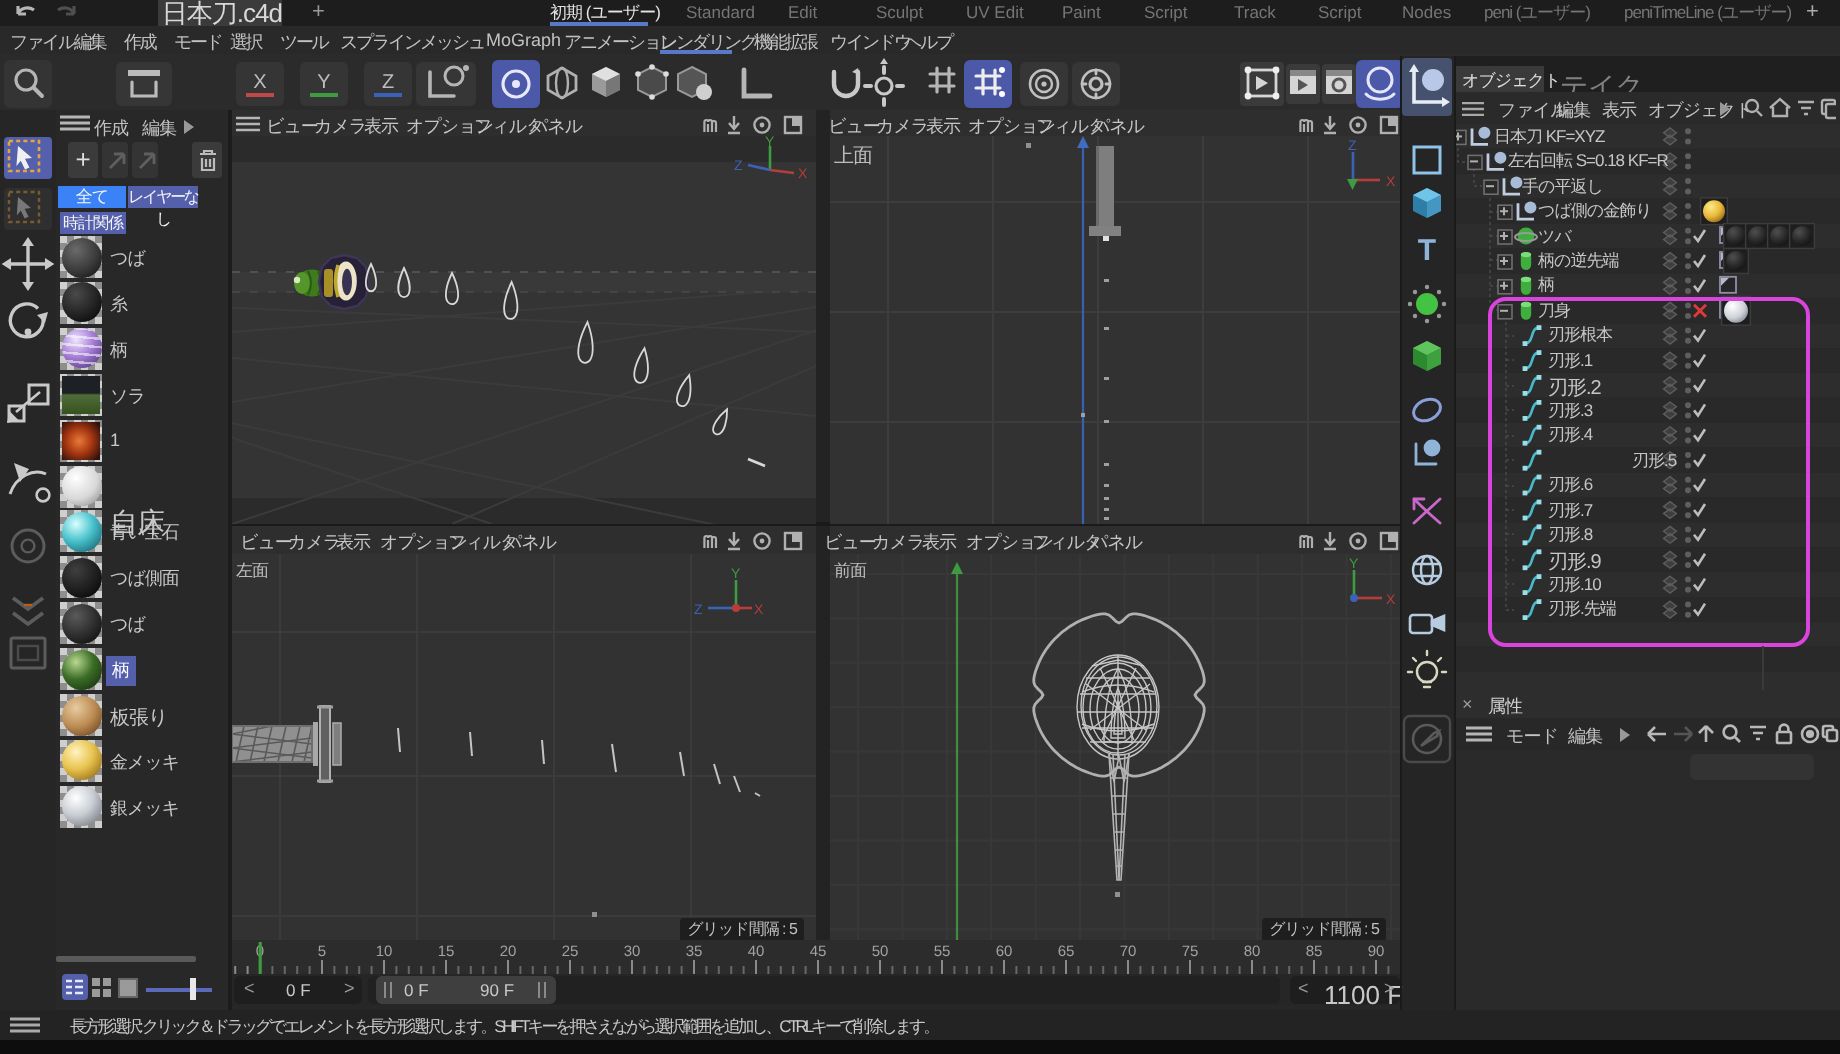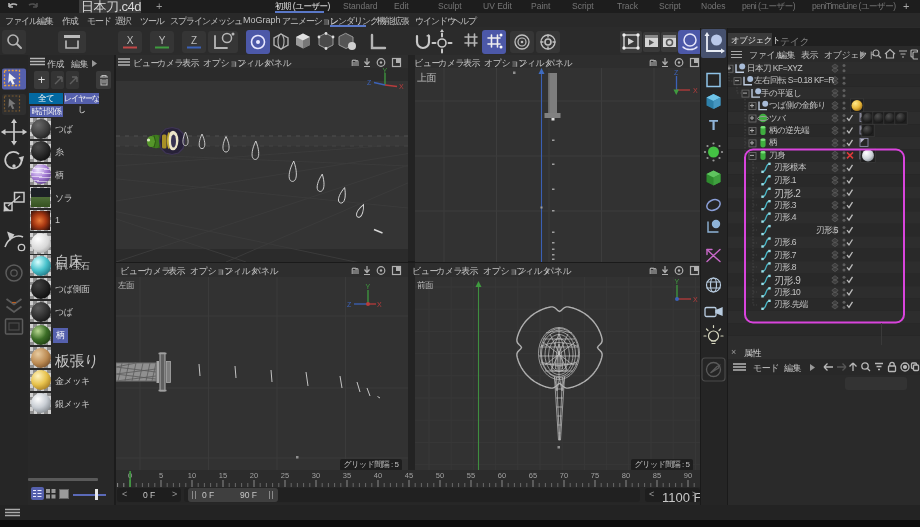--- a/index.html
+++ b/index.html
@@ -205,21 +205,21 @@
 <div class="abs" style="left:51px;top:71px;width:13px;height:18px;background:#343434;border-radius:2px"></div>
 <div class="abs" style="left:66px;top:71px;width:13px;height:18px;background:#343434;border-radius:2px"></div>
 <svg class="abs" style="left:53px;top:74px" width="26" height="12">
       <path d="M2 10 L9 3 M9 3 h-5 M9 3 v5" stroke="#5f5f5f" stroke-width="1.4" fill="none"></path>
       <path d="M17 10 L24 3 M24 3 h-5 M24 3 v5" stroke="#5f5f5f" stroke-width="1.4" fill="none"></path>
     </svg>
 <div class="abs" style="left:96px;top:71px;width:15px;height:18px;background:#3b3b3b;border-radius:2px"></div>
 <svg class="abs" style="left:99px;top:74px" width="10" height="12">
       <path d="M1 3 h8 M3 3 v-1.5 h4 V3 M2 5 v6 h6 V5 M4 5.5 v4 M6 5.5 v4" stroke="#bbb" stroke-width="1.1" fill="none"></path>
     </svg>
-<div class="abs cjk" style="left:29px;top:93px;width:34px;height:11px;background:#0369a1;color:#f4f4f4;font-size:8.5px;text-align:center;line-height:11px">全て</div>
+<div class="abs cjk" style="left:29px;top:93px;width:34px;height:11px;background:#3b82f6;color:#f4f4f4;font-size:8.5px;text-align:center;line-height:11px">全て</div>
 <div class="abs cjk2" style="left:64px;top:93px;width:35px;height:11px;background:#5560ad;color:#f4f4f4;font-size:8px;text-align:center;line-height:11px">レイヤーなし</div>
 <div class="abs cjk" style="left:30px;top:105.5px;width:33px;height:11px;background:#5560ad;color:#f4f4f4;font-size:8px;text-align:center;line-height:11px">時計関係</div>
 <div class="abs" style="left:30px;top:118.0px;width:21px;height:21px;background:conic-gradient(#8e8e8e 25%, #cfcfcf 0 50%, #8e8e8e 0 75%, #cfcfcf 0);background-size:7px 7px">
       <div style="position:absolute;inset:0.5px;border-radius:50%;background:radial-gradient(circle at 35% 30%, #6a6a6a, #3a3a3a 55%, #111 95%)"></div>
     </div>
     <div class="abs cjk" style="left:55px;top:123.0px;font-size:9px;color:#c8c8c8">つば</div>
 <div class="abs" style="left:30px;top:140.9px;width:21px;height:21px;background:conic-gradient(#8e8e8e 25%, #cfcfcf 0 50%, #8e8e8e 0 75%, #cfcfcf 0);background-size:7px 7px">
       <div style="position:absolute;inset:0.5px;border-radius:50%;background:radial-gradient(circle at 35% 30%, #4a4a4a, #222 55%, #050505 95%)"></div>
     </div>
     <div class="abs cjk" style="left:55px;top:145.9px;font-size:9px;color:#c8c8c8">糸</div>
@@ -251,21 +251,21 @@
       <div style="position:absolute;inset:0.5px;border-radius:50%;background:radial-gradient(circle at 35% 30%, #5a5a5a, #2b2b2b 55%, #0a0a0a 95%)"></div>
     </div>
     <div class="abs cjk" style="left:55px;top:306.2px;font-size:9px;color:#c8c8c8">つば</div>
 <div class="abs" style="left:30px;top:324.1px;width:21px;height:21px;background:conic-gradient(#8e8e8e 25%, #cfcfcf 0 50%, #8e8e8e 0 75%, #cfcfcf 0);background-size:7px 7px">
       <div style="position:absolute;inset:0.5px;border-radius:50%;background:radial-gradient(circle at 35% 30%, #b8d890, #3c6e27 45%, #122a0b 95%)"></div>
     </div>
     <div class="abs cjk" style="left:53px;top:328.1px;font-size:9px;color:#fff;background:#5560ad;padding:1px 3px">柄</div>
 <div class="abs" style="left:30px;top:347.0px;width:21px;height:21px;background:conic-gradient(#8e8e8e 25%, #cfcfcf 0 50%, #8e8e8e 0 75%, #cfcfcf 0);background-size:7px 7px">
       <div style="position:absolute;inset:0.5px;border-radius:50%;background:radial-gradient(circle at 35% 30%, #e8cba0, #bb8a52 50%, #5e3a1a 95%)"></div>
     </div>
-    <div class="abs cjk" style="left:55px;top:352.0px;font-size:15px;color:#c8c8c8">板張り</div>
+    <div class="abs cjk" style="left:55px;top:352.0px;font-size:10px;color:#c8c8c8">板張り</div>
 <div class="abs" style="left:30px;top:369.9px;width:21px;height:21px;background:conic-gradient(#8e8e8e 25%, #cfcfcf 0 50%, #8e8e8e 0 75%, #cfcfcf 0);background-size:7px 7px">
       <div style="position:absolute;inset:0.5px;border-radius:50%;background:radial-gradient(circle at 35% 30%, #fff3c0, #e8c34e 45%, #8a5e10 95%)"></div>
     </div>
     <div class="abs cjk" style="left:55px;top:374.9px;font-size:9px;color:#c8c8c8">金メッキ</div>
 <div class="abs" style="left:30px;top:392.8px;width:21px;height:21px;background:conic-gradient(#8e8e8e 25%, #cfcfcf 0 50%, #8e8e8e 0 75%, #cfcfcf 0);background-size:7px 7px">
       <div style="position:absolute;inset:0.5px;border-radius:50%;background:radial-gradient(circle at 35% 30%, #ffffff, #c9ced4 45%, #6a7076 95%)"></div>
     </div>
     <div class="abs cjk" style="left:55px;top:397.8px;font-size:9px;color:#c8c8c8">銀メッキ</div>
 <div class="abs" style="left:28px;top:478px;width:70px;height:3px;background:#5a5a5a;border-radius:1px"></div>
 <div class="abs" style="left:31px;top:487px;width:13px;height:13px;background:#5560ad;border-radius:2px"></div>
@@ -571,21 +571,21 @@
 <rect x="2" y="330" width="23" height="23" rx="3" fill="none" stroke="#4a4a4a" stroke-width="1.2"></rect>
 <g stroke="#5a5a5a" stroke-width="1.3">
           <circle cx="13.5" cy="341.5" r="7"></circle>
           <path d="M10.5 345 l6.5 -6.5 l2.5 -1 l-1 2.5 z"></path>
         </g>
 </g>
     </svg>
 <div class="abs" style="left:727px;top:28px;width:193px;height:18px;background:#1f1f1f"></div>
 <div class="abs" style="left:727px;top:33px;width:45px;height:13px;background:#3a3a3a"></div>
 <div class="abs cjk" style="left:731px;top:35px;font-size:8.5px;color:#e0e0e0">オブジェクト</div>
-<div class="abs cjk" style="left:780px;top:35px;font-size:10px;color:#808080">テイク</div>
+<div class="abs cjk" style="left:780px;top:35px;font-size:14px;color:#808080">テイク</div>
 <div class="abs" style="left:727px;top:46px;width:193px;height:16px;background:#2a2a2a"></div>
 <svg class="abs" style="left:731px;top:51px" width="12" height="7">
       <path d="M0 0.5h11M0 3.5h11M0 6.5h11" stroke="#a8a8a8" stroke-width="1.2"></path>
     </svg>
 <div class="abs cjk t9" style="left:749px;top:49px">ファイル</div>
 <div class="abs cjk t9" style="left:778px;top:49px">編集</div>
 <div class="abs cjk t9" style="left:801px;top:49px">表示</div>
 <div class="abs cjk t9" style="left:824px;top:49px">オブジェクト</div>
 <svg class="abs" style="left:860px;top:51px" width="5" height="7">
       <path d="M0 0 L5 3.5 L0 7 Z" fill="#999"></path>
@@ -1038,14 +1038,15 @@
 <div class="abs" style="left:645px;top:488px;width:55px;height:14px;background:#1e1e1e;border-radius:3px"></div>
 <div class="abs" style="left:649px;top:489px;font-size:9px;color:#999">&lt;</div>
 <div class="abs" style="left:662px;top:490px;font-size:13px;color:#c8c8c8">1100 F</div>
 <div class="abs" style="left:692px;top:489px;font-size:9px;color:#999">&gt;</div>
 <div class="abs" style="left:700px;top:28px;width:1px;height:477px;background:#1a1a1a"></div>
 
 <div class="abs" style="left:0;top:505px;width:920px;height:15px;background:#232323"></div>
 <svg class="abs" style="left:5px;top:508px" width="16" height="9">
       <path d="M0 1.5h15M0 4.5h15M0 7.5h15" stroke="#aaa" stroke-width="1.4"></path>
     </svg>
+<div class="abs" style="left:35px;top:508px;font-size:8.5px;letter-spacing:-1.6px;color:#c8c8c8">長方形選択: クリック＆ドラッグでエレメントを長方形選択します。SHIFTキーを押さえながら選択範囲を追加し、CTRLキーで削除します。</div>
 <div class="abs" style="left:0;top:520px;width:920px;height:7px;background:#0d0d0d"></div>
 
 </div>
 </body></html>

